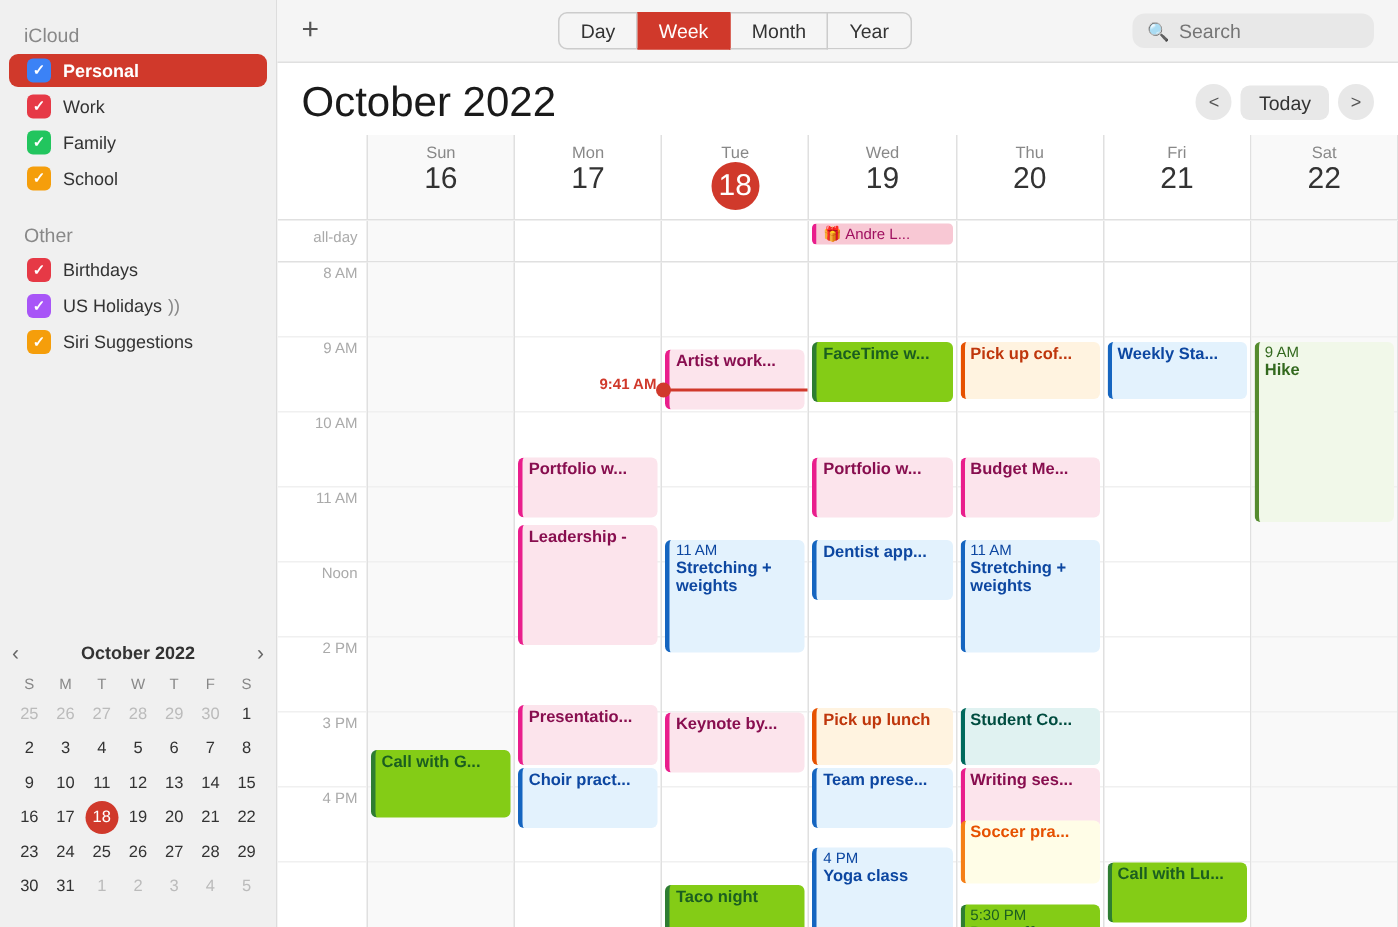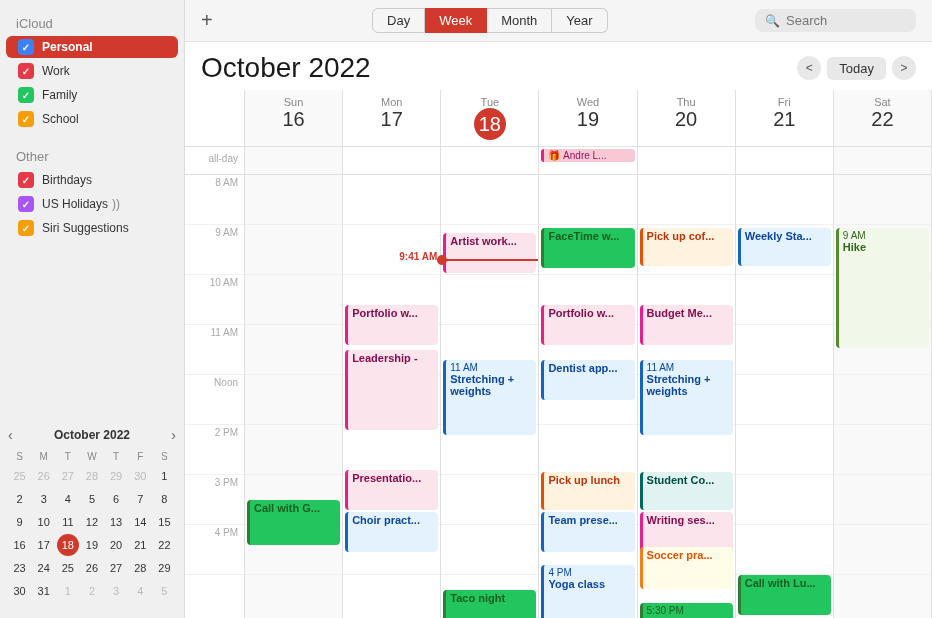--- a/index.html
+++ b/index.html
@@ -75,21 +75,21 @@
     .time-col { border-right: 1px solid #e0e0e0; }
     .time-slot { height: 50px; border-bottom: 1px solid #f0f0f0; display: flex; align-items: flex-start; justify-content: flex-end; padding-right: 6px; padding-top: 2px; }
     .time-label { font-size: 10px; color: #aaa; }
     .day-col { border-right: 1px solid #e0e0e0; position: relative; }
     .hour-line { height: 50px; border-bottom: 1px solid #f0f0f0; }
 
     
     .event { position: absolute; left: 2px; right: 2px; border-radius: 4px; padding: 2px 4px; font-size: 11px; overflow: hidden; cursor: pointer; }
     .event-pink { background: #fce4ec; border-left: 3px solid #e91e8c; color: #880e4f; }
     .event-blue { background: #e3f2fd; border-left: 3px solid #1565c0; color: #0d47a1; }
-    .event-green { background: #22c55e; border-left: 3px solid #2e7d32; color: #1b5e20; }
+    .event-green { background: #84cc16; border-left: 3px solid #2e7d32; color: #1b5e20; }
     .event-orange { background: #fff3e0; border-left: 3px solid #e65100; color: #bf360c; }
     .event-teal { background: #e0f2f1; border-left: 3px solid #00695c; color: #004d40; }
     .event-yellow { background: #fffde7; border-left: 3px solid #f57f17; color: #e65100; }
     .event-sage { background: #f1f8e9; border-left: 3px solid #558b2f; color: #33691e; }
     .event-label { font-weight: 600; font-size: 11px; display: block; }
     .event-time { font-size: 10px; display: block; }
 
     
     .current-time-line { position: absolute; left: 0; right: 0; height: 2px; background: #d0392b; z-index: 5; }
     .current-time-dot { position: absolute; left: -4px; top: -4px; width: 10px; height: 10px; background: #d0392b; border-radius: 50%; }
@@ -367,20 +367,23 @@
           <div class="current-time-dot"></div>
           <div class="current-time-label">9:41 AM</div>
         </div>
         <div class="event event-pink" style="top:58px;height:40px;">
           <span class="event-label">Artist work...</span>
         </div>
         <div class="event event-blue" style="top:185px;height:75px;">
           <span class="event-time">11 AM</span>
           <span class="event-label">Stretching + weights</span>
         </div>
+        <div class="event event-pink" style="top:300px;height:40px;">
+          <span class="event-label">Keynote by...</span>
+        </div>
         <div class="event event-green" style="top:415px;height:38px;">
           <span class="event-label">Taco night</span>
         </div>
       </div>
 
       <div class="day-col" style="position:relative;">
         <div class="hour-line"></div>
           <div class="hour-line"></div>
           <div class="hour-line"></div>
           <div class="hour-line"></div>

